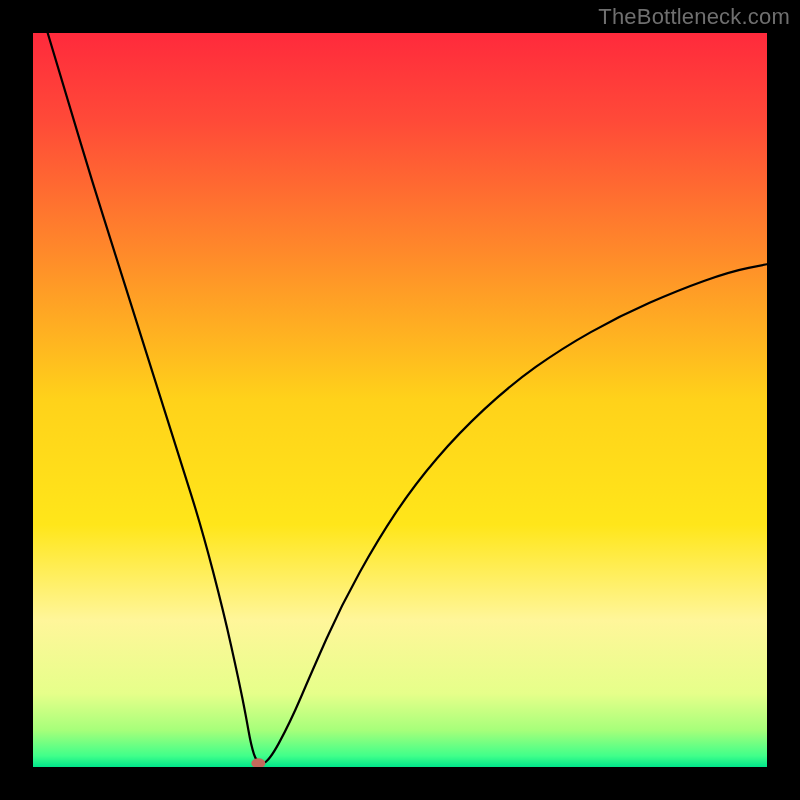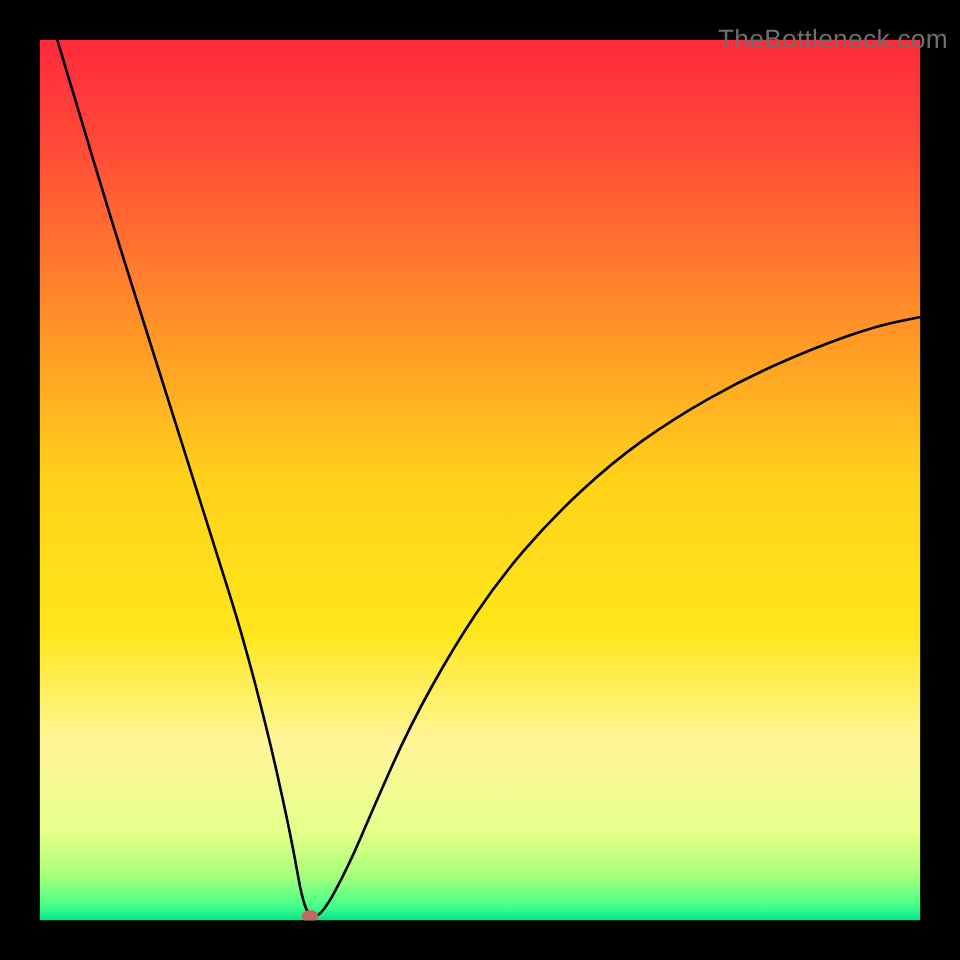--- a/index.html
+++ b/index.html
@@ -12,21 +12,21 @@
     overflow: hidden;
   }
   .frame {
     position: relative;
     width: 800px;
     height: 800px;
     background: #000;
   }
   .watermark {
     position: absolute;
-    top: 20px;
+    top: 4px;
     right: 10px;
     color: #6f6f6f;
     font-size: 22px;
     font-weight: 500;
     letter-spacing: 0.2px;
     z-index: 10;
   }
   .plot-outer {
     position: absolute;
     left: 33px;

